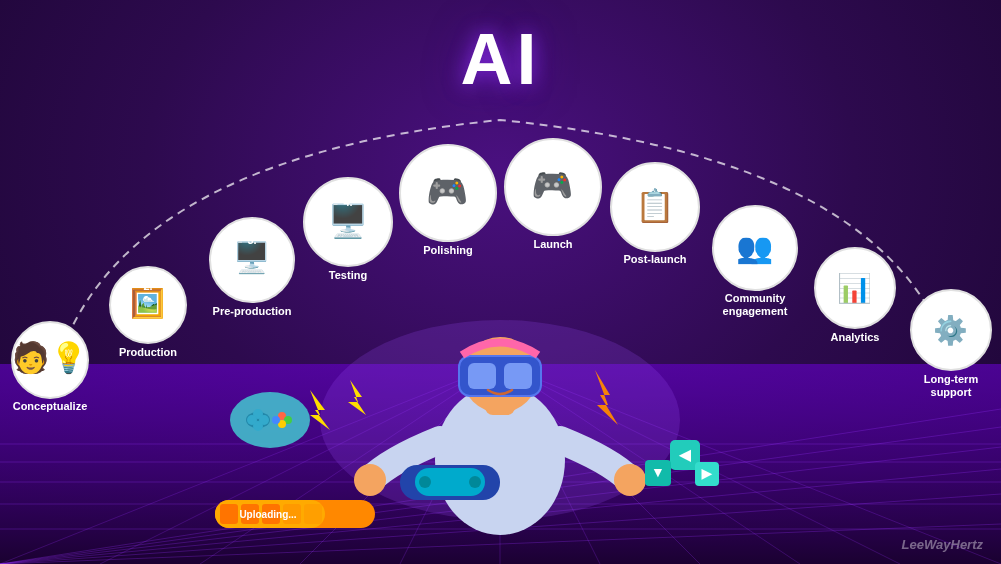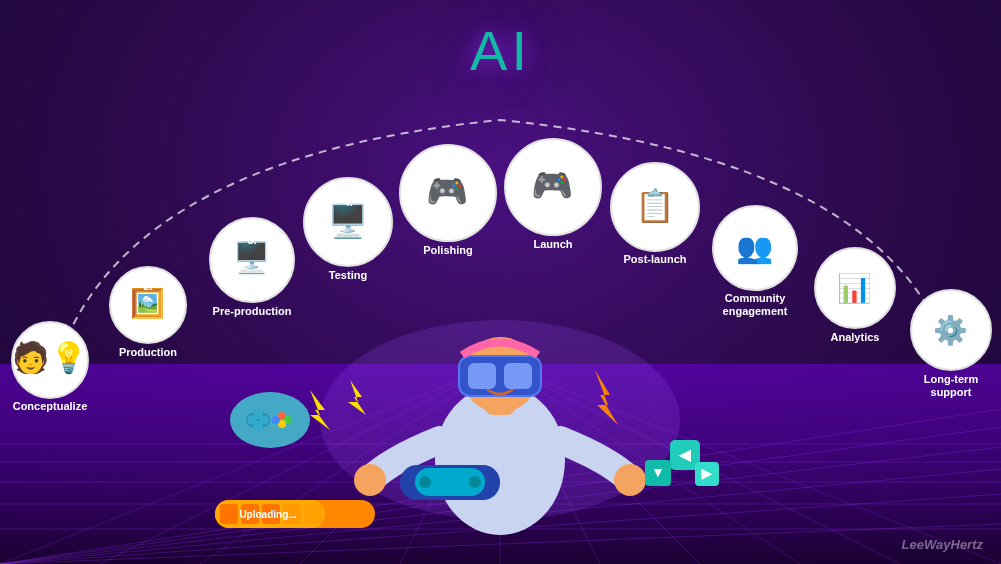--- a/index.html
+++ b/index.html
@@ -32,23 +32,23 @@
       width: 100%;
       height: 100%;
     }
 
     
     .title {
       position: absolute;
       top: 18px;
       left: 50%;
       transform: translateX(-50%);
-      font-size: 56px;
-      font-weight: 400;
-      color: #14b8a6;
+      font-size: 72px;
+      font-weight: 700;
+      color: #ffffff;
       text-shadow: 0 0 20px rgba(150,50,255,0.8), 0 0 40px rgba(100,20,200,0.5);
       letter-spacing: 4px;
       white-space: nowrap;
     }
 
     
     .watermark {
       position: absolute;
       bottom: 12px;
       right: 18px;

